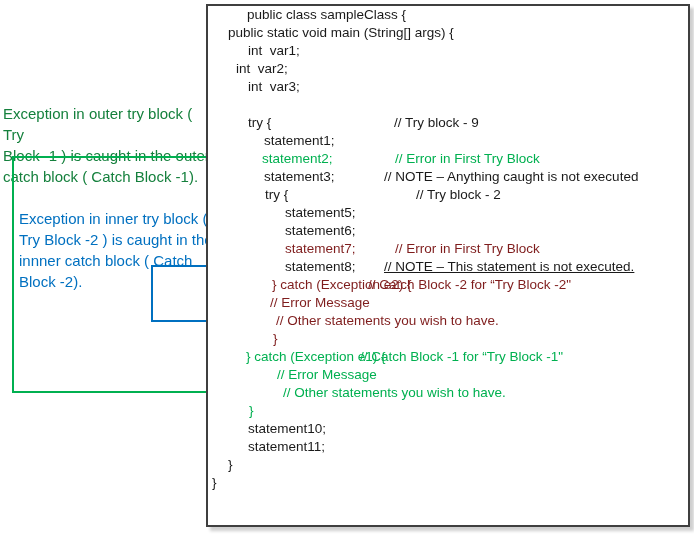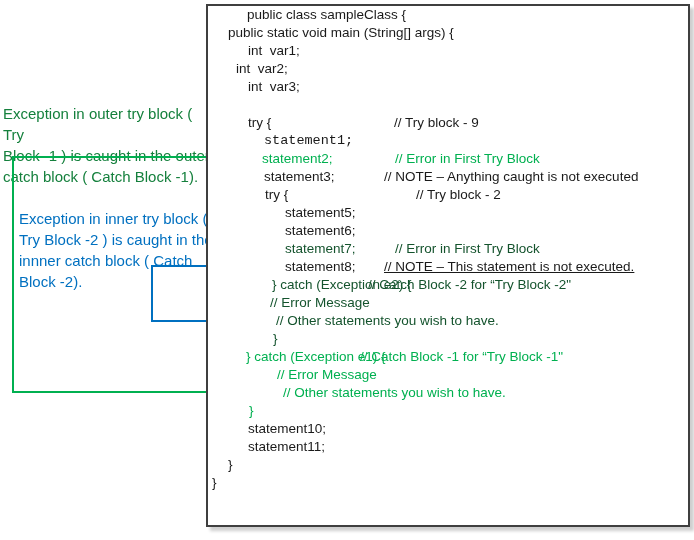--- a/index.html
+++ b/index.html
@@ -13,21 +13,21 @@
   #code-panel {
     position:absolute; left:206px; top:4px; width:480px; height:519px;
     background:#ffffff; border:2px solid #3f3f3f;
     box-shadow:4px 4px 3px #cfcfcf;
   }
   #code-lines { position:absolute; left:0; top:0; right:0; }
   .code-line { position:relative; height:18px; font-size:13.5px; line-height:18px; }
   .seg { position:absolute; top:0; white-space:pre; }
   .c-black { color:#1a1a1a; }
   .c-green { color:#00B050; }
-  .c-blue  { color:#14532d; }
+  .c-blue  { color:#7f1d1d; }
 
   
   .note { position:absolute; font-size:15px; line-height:21px; white-space:pre-line; }
   #note-outer { left:3px;  top:103px;  width:208px; color:#15803d; }
   #note-inner { left:19px; top:208px; width:195px; color:#0070C0; }
 
   
   .aseg { position:absolute; }
   .g { background:#00B050; }
   .b { background:#0070C0; }
@@ -84,21 +84,21 @@
         </div>
         <div class="code-line">
           <span class="seg c-black" style="left: 40px;">int  var3;</span>
         </div>
         <div class="code-line"></div>
         <div class="code-line">
           <span class="seg c-black" style="left: 40px;">try {</span>
           <span class="seg c-black" style="left: 186px;">// Try block - 9</span>
         </div>
         <div class="code-line">
-          <span class="seg c-black" style="left: 56px; font-family: Liberation Mono, monospace;">statement1;</span>
+          <span class="seg c-black" style="left: 56px;">statement1;</span>
         </div>
         <div class="code-line">
           <span class="seg c-green" style="left: 54px;">statement2;</span>
           <span class="seg c-green" style="left: 187px;">// Error in First Try Block</span>
         </div>
         <div class="code-line">
           <span class="seg c-black" style="left: 56px;">statement3;</span>
           <span class="seg c-black" style="left: 176px;">// NOTE – Anything caught is not executed</span>
         </div>
         <div class="code-line">

